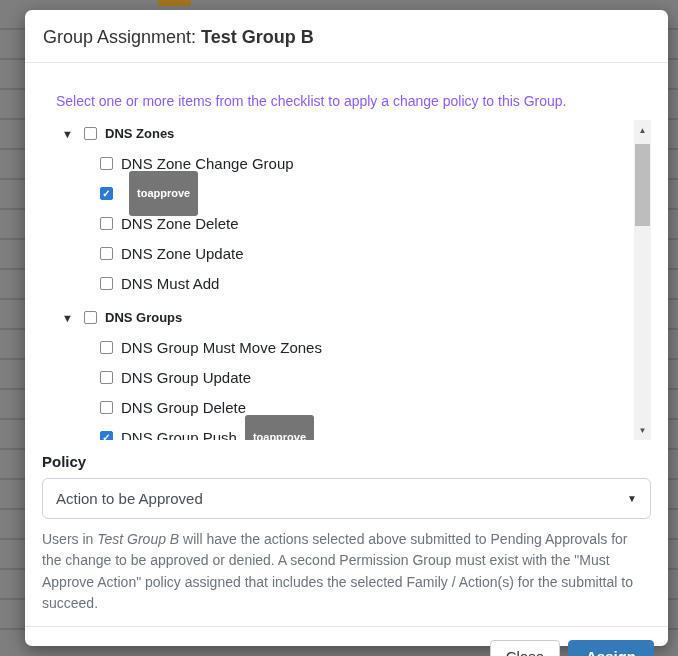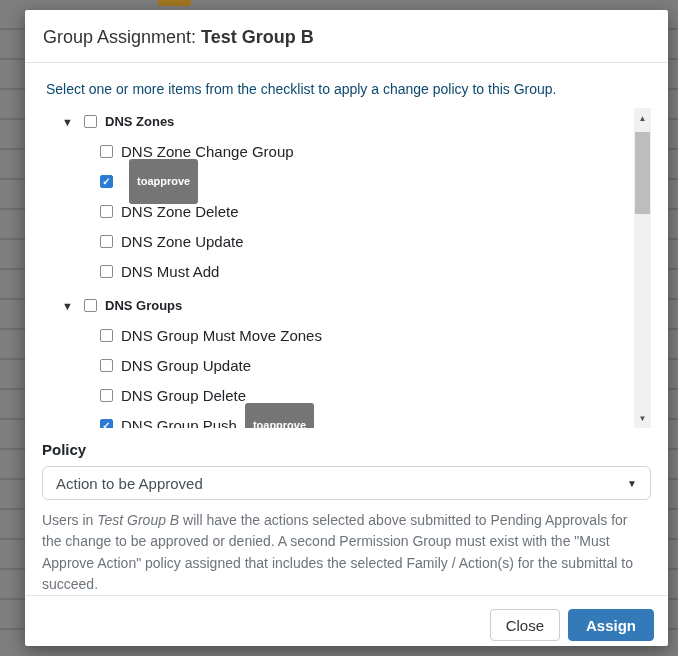--- a/index.html
+++ b/index.html
@@ -12,34 +12,34 @@
       rgba(0,0,0,0) 0px, rgba(0,0,0,0) 28.5px,
       rgba(0,0,0,0.13) 28.5px, rgba(0,0,0,0.13) 30px);
   }
   .bg-accent {
     position:absolute; left:158px; top:0; width:33px; height:6px;
     background:#a1761f; border-radius:0 0 2px 2px;
   }
 
   .modal {
     position:absolute; left:25px; top:10px; width:643px; height:636px;
-    background:#ffffff; border-radius:2px;
+    background:#ffffff; border-radius:7px;
     box-shadow:0 5px 18px rgba(0,0,0,0.4);
-    display:flex; flex-direction:column;
+    display:flex; flex-direction:column;gap:12px;
   }
 
   .modal-header {
     padding:16px 18px 14px; border-bottom:1px solid #e5e5e5;
     font-size:18px; color:#333; line-height:22px;
   }
   .modal-header .bold { font-weight:bold; }
 
   .modal-body { padding:14px 17px 0; flex:1 1 auto; }
 
-  .intro { font-size:14px; color:#0c4a6e; margin:4px 4px 11px; }
+  .intro { font-size:14px; color:#8b5cf6; margin:4px 14px 11px; }
 
   .list-wrap { position:relative; height:320px; overflow:hidden; }
   .list-content { padding-top:3px; }
 
   .row { display:flex; align-items:center; height:21px; }
   .group-row { padding-left:20px; margin-bottom:9px; }
   .group-row.second { margin-top:13px; }
   .item-row { padding-left:58px; margin-bottom:9px; }
 
   .caret { width:15px; font-size:11px; color:#333; margin-right:7px; flex:0 0 auto; }
@@ -66,21 +66,21 @@
     position:absolute; left:0; width:17px; height:18px;
     display:flex; align-items:center; justify-content:center;
     color:#4f4f4f; font-size:8px;
   }
   .sb-btn.up { top:1px; }
   .sb-btn.down { bottom:1px; }
   .sb-thumb { position:absolute; left:1px; top:24px; width:15px; height:82px; background:#bdbdbd; }
 
   .policy-label { font-size:15px; font-weight:bold; color:#212529; margin:13px 0 8px; }
   .select {
-    height:34px; border:1px solid #ced4da; border-radius:6px;
+    height:41px; border:1px solid #ced4da; border-radius:6px;
     padding:0 13px; display:flex; align-items:center; justify-content:space-between;
     font-size:15px; color:#495057; background:#fff; cursor:pointer;
   }
   .select-caret { color:#333; font-size:10px; }
 
   .help { margin-top:10px; font-size:14px; color:#6d747c; line-height:1.52; width:601px; }
   .help .italic { font-style:italic; }
 
   .modal-footer {
     border-top:1px solid #e5e5e5; padding:13px 14px;

